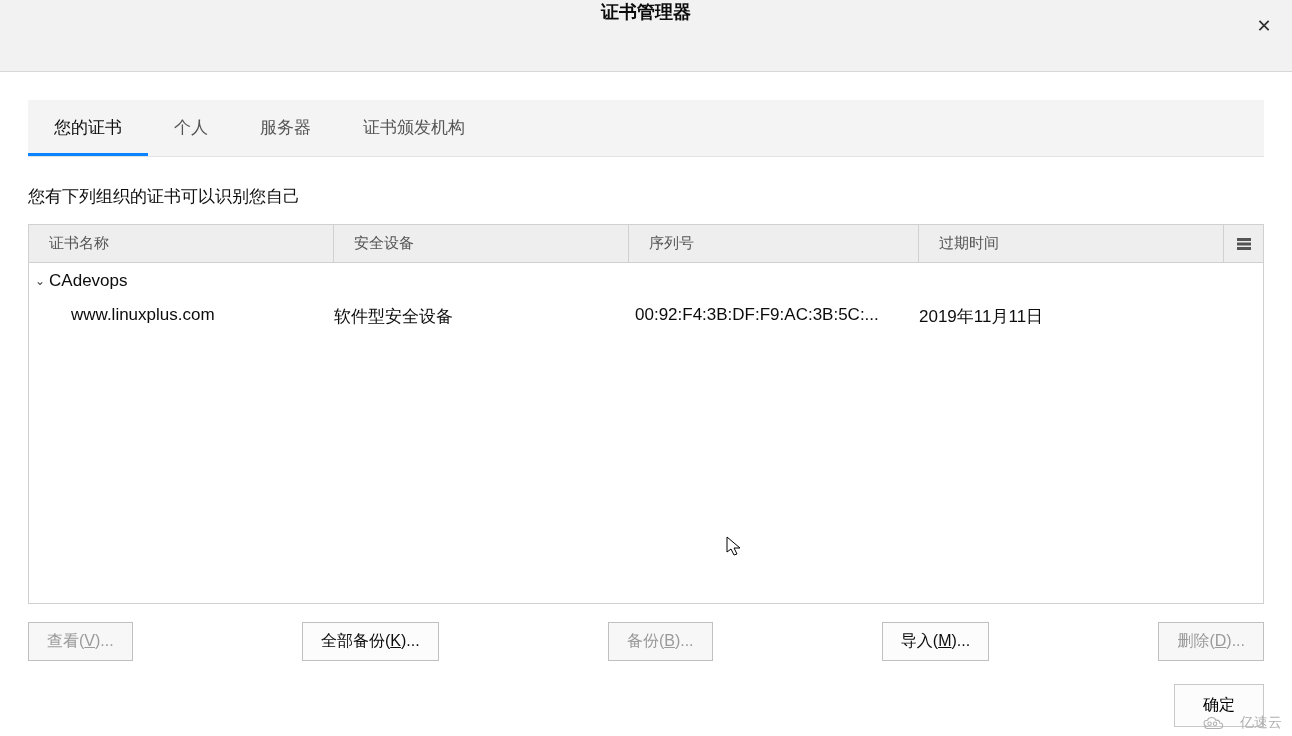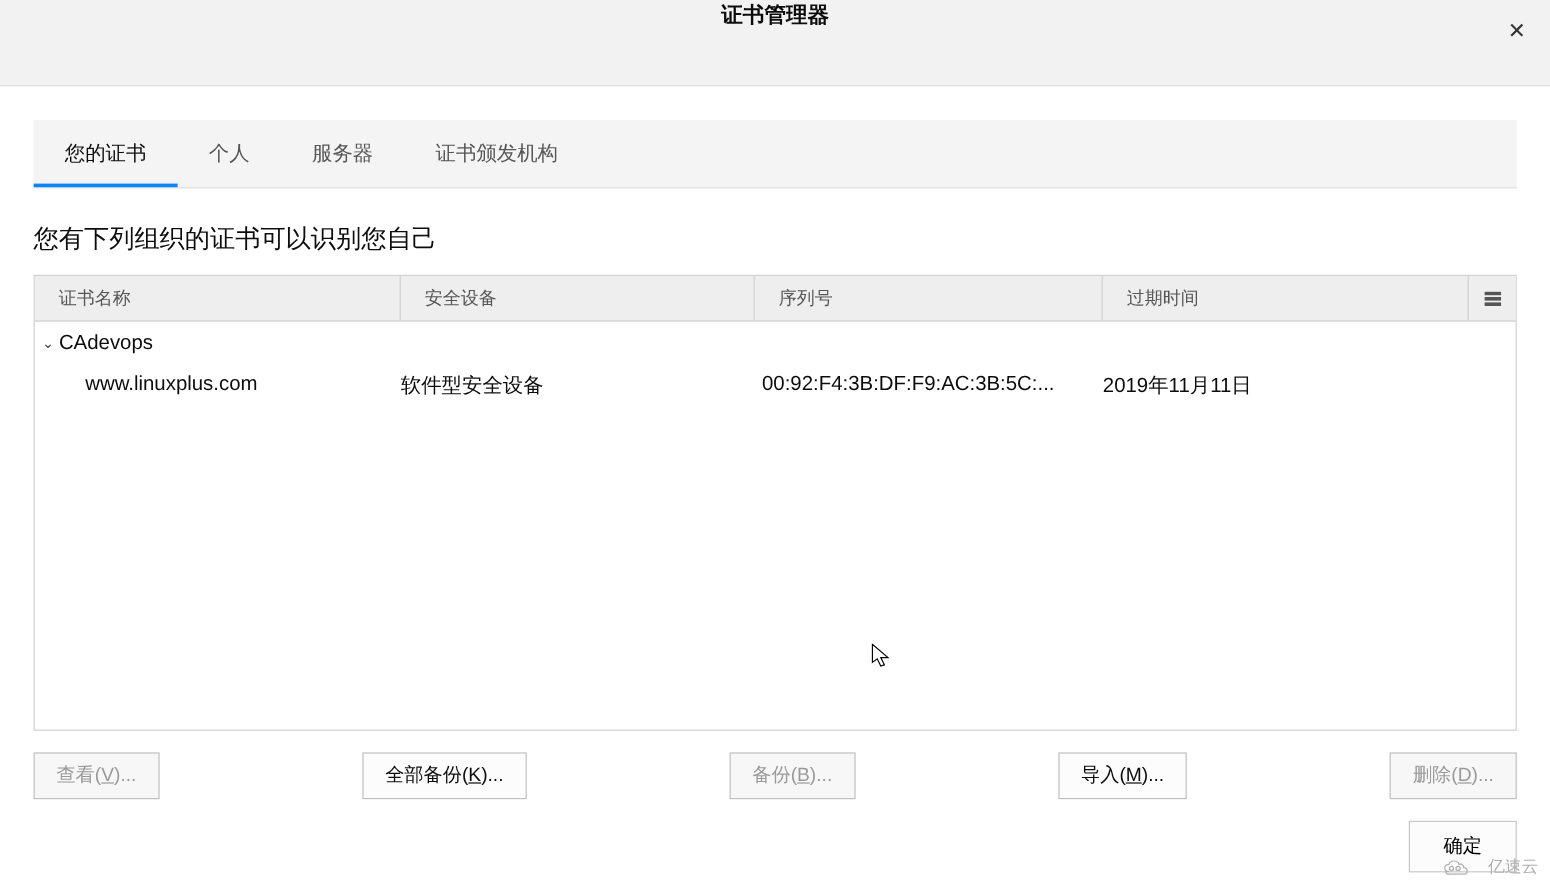--- a/index.html
+++ b/index.html
@@ -55,21 +55,21 @@
     cursor: pointer;
     border-bottom: 3px solid transparent;
   }
   .tab.active {
     color: #0c0c0d;
     border-bottom: 3px solid #0a84ff;
     background: #f4f4f4;
   }
   .description {
     margin: 28px 0 16px 0;
-    font-size: 21px;
+    font-size: 17px;
     color: #0c0c0d;
   }
   .table-container {
     border: 1px solid #d0d0d0;
     background: #fff;
     height: 380px;
     position: relative;
   }
   .table-header {
     display: flex;

